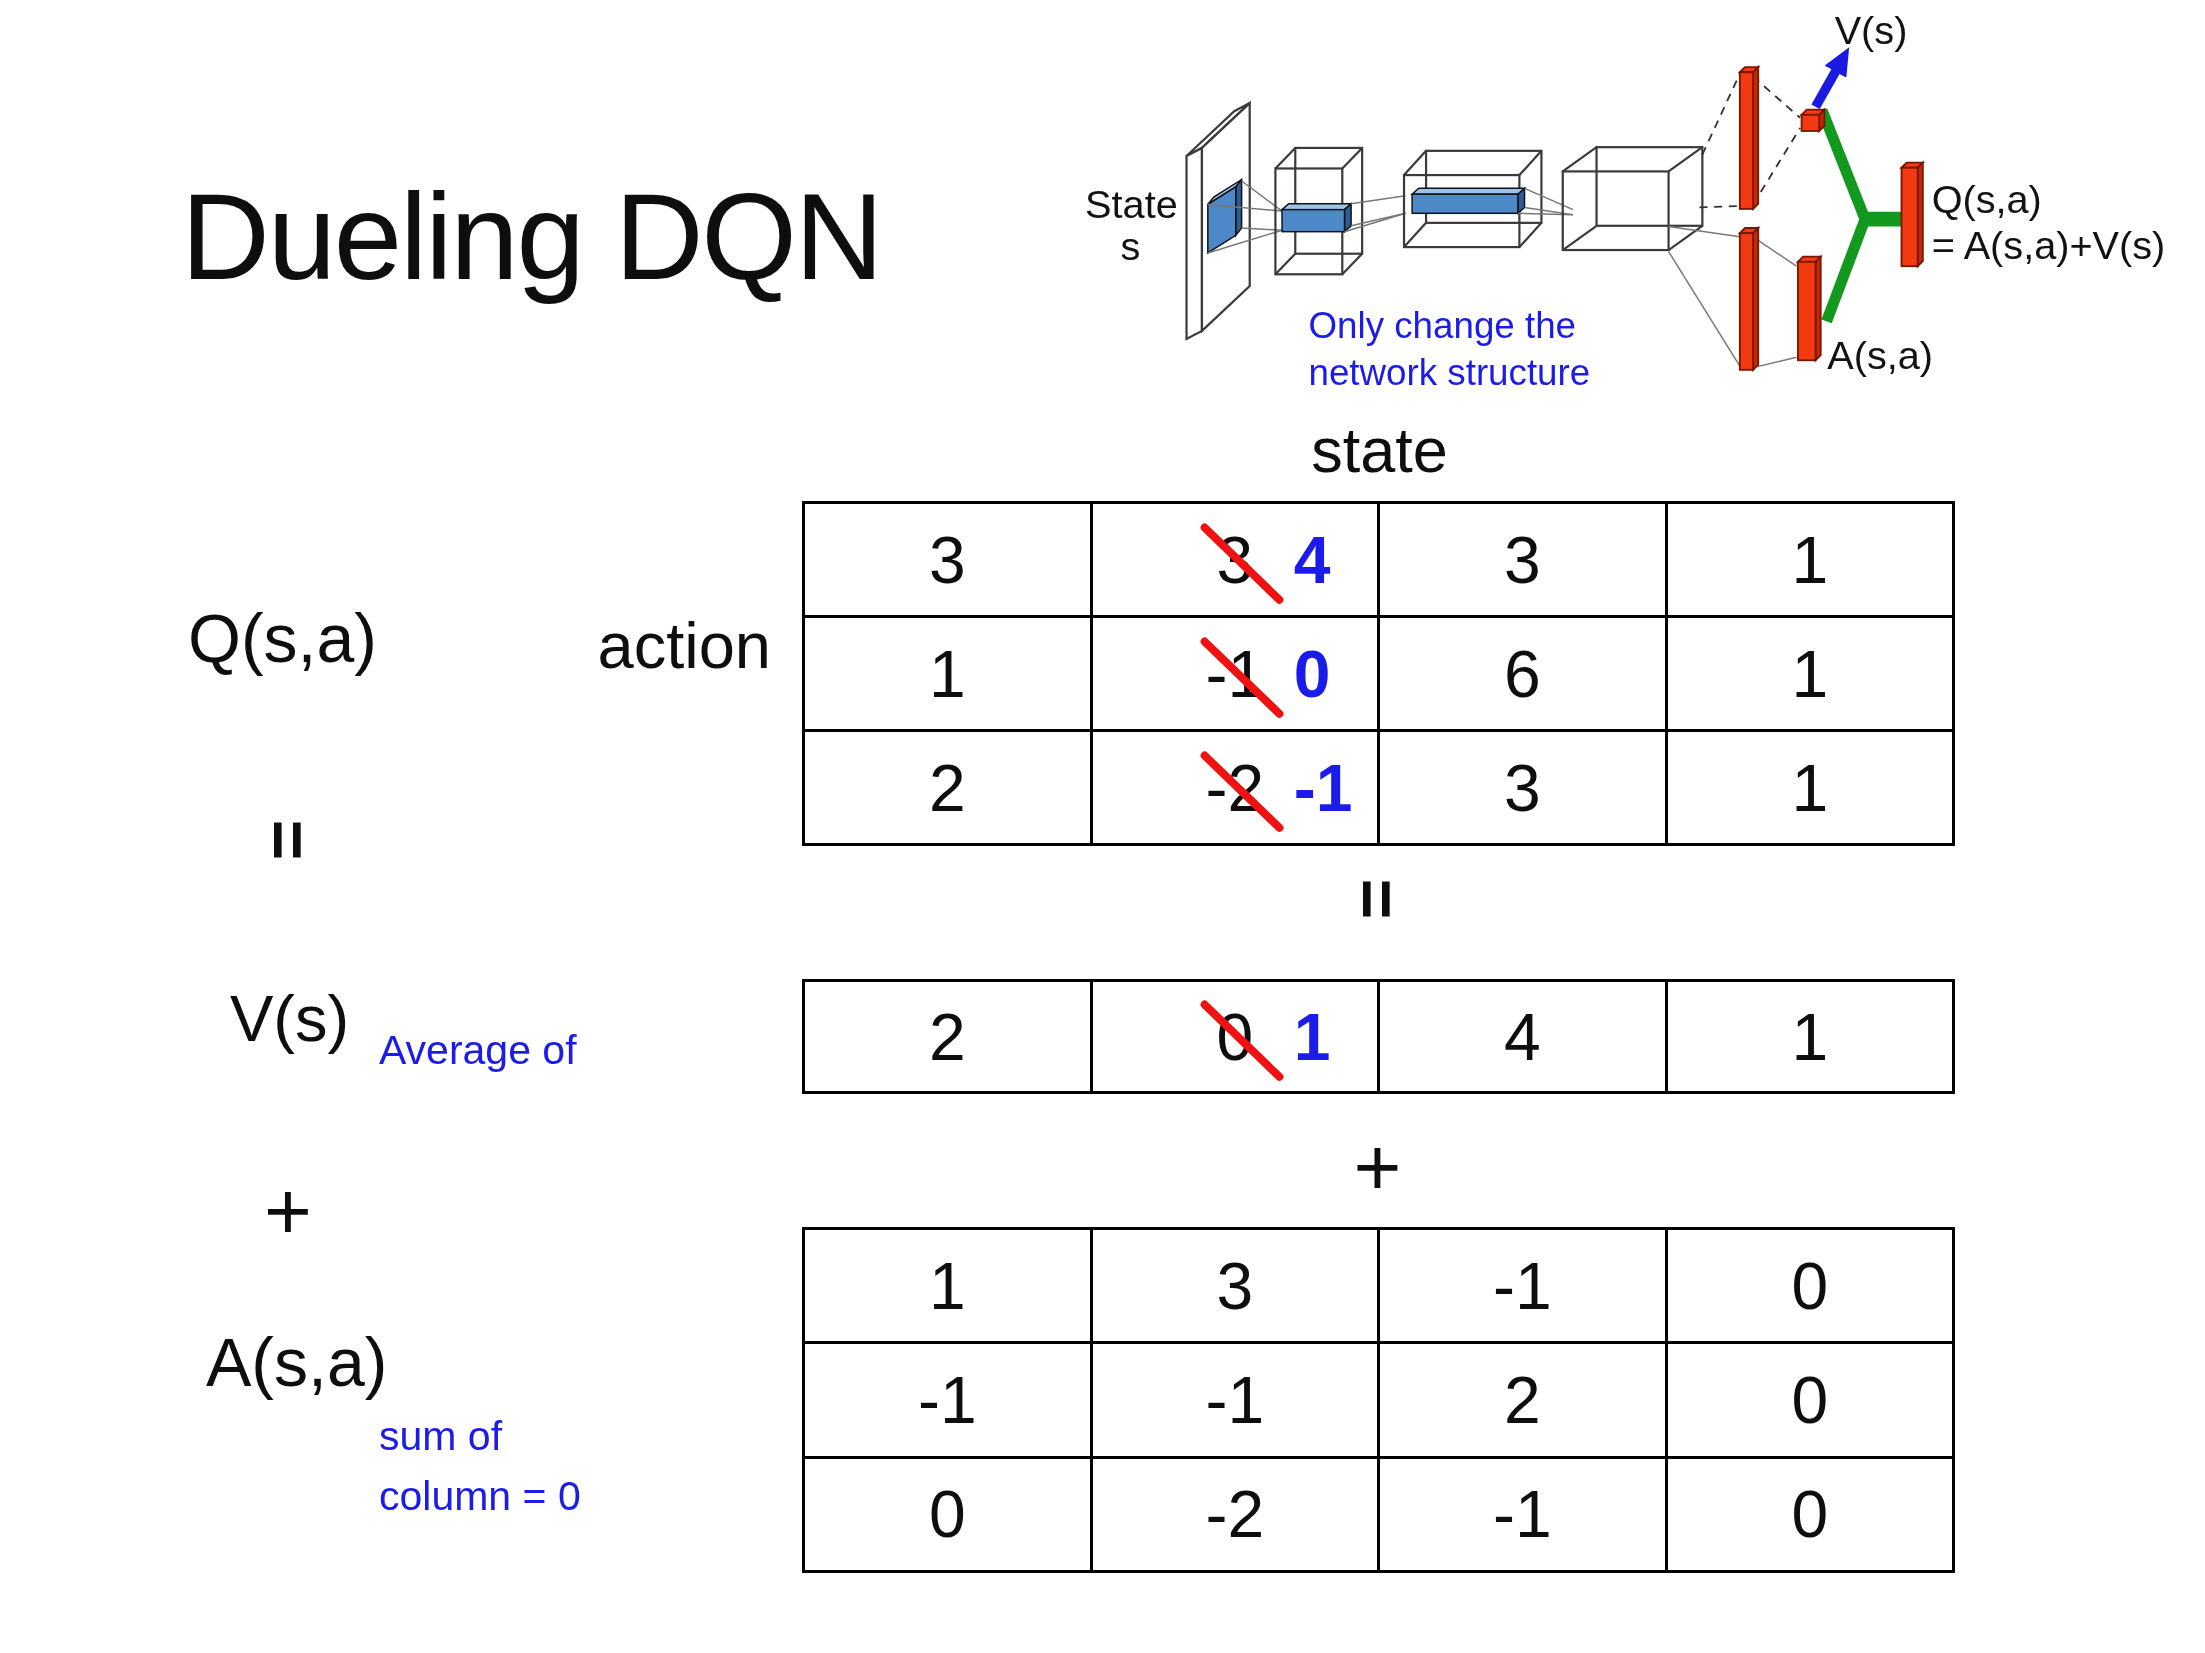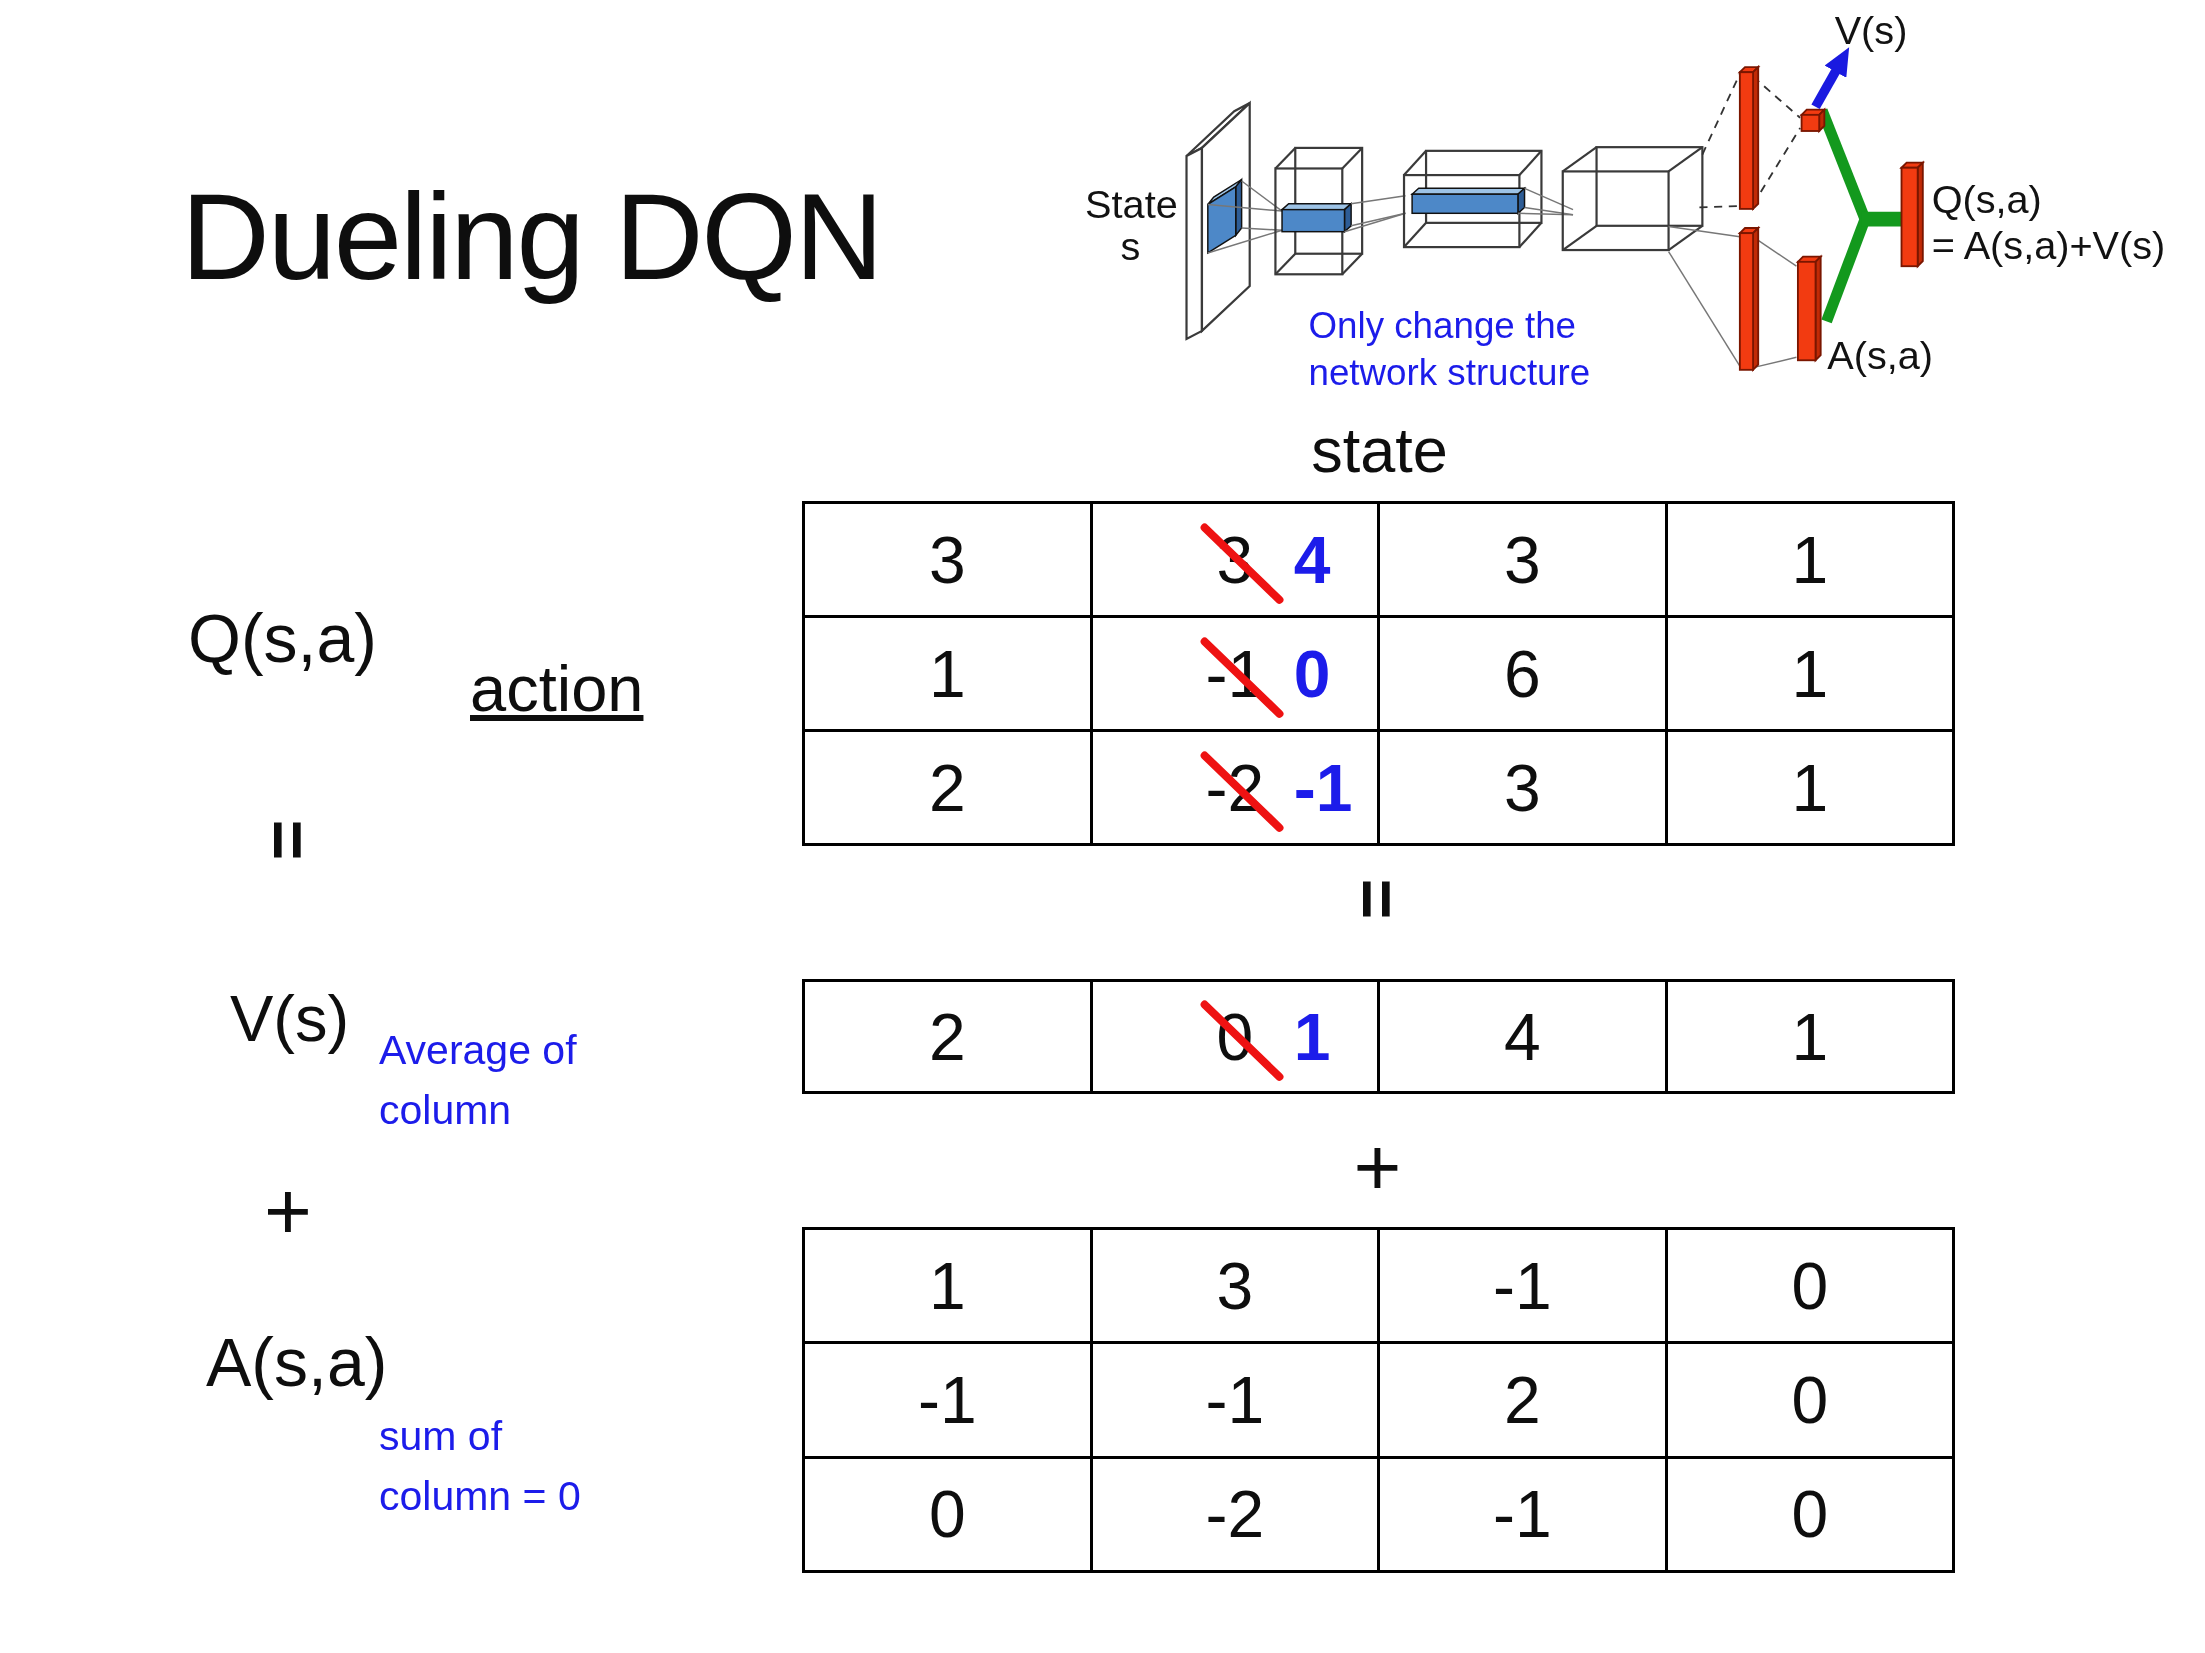--- a/index.html
+++ b/index.html
@@ -190,33 +190,32 @@
     <text class="dtxt" x="1046" y="60">V(s)</text>
     <text class="dtxt" x="1178" y="290">Q(s,a)</text>
     <text class="dtxt" x="1178" y="352">= A(s,a)+V(s)</text>
     <text class="dtxt" x="1036" y="502">A(s,a)</text>
     <text class="dtxt-blue" x="330" y="460">Only change the</text>
     <text class="dtxt-blue" x="330" y="523">network structure</text>
   </svg>
 
   <div class="abs small-lbl" style="left:804px; top:419px; width:1151px; text-align:center; font-size:63px;">state</div>
 
-  <div class="abs small-lbl" style="left:470px; top:656px; width:301px; text-align:left;text-decoration:underline;">action</div>
+  <div class="abs small-lbl" style="left:470px; top:613px; width:301px; text-align:right;">action</div>
 
   <div class="abs lbl" style="left:188px; top:604px;">Q(s,a)</div>
 
   <div class="abs opbox" style="left:229px; top:792px; width:118px; height:96px;">
     <span class="roteq">=</span>
   </div>
 
   <div class="abs small-lbl" style="left:230px; top:986px;">V(s)</div>
 
   <div class="abs note" style="left:379px; top:1020px;">
     <div>Average of</div>
-    <div>column</div>
   </div>
 
   <div class="abs opbox" style="left:229px; top:1159px; width:118px; height:103px;">
     <span class="plus">+</span>
   </div>
 
   <div class="abs lbl" style="left:206px; top:1328px;">A(s,a)</div>
 
   <div class="abs note" style="left:379px; top:1406px;">
     <div>sum of</div>

